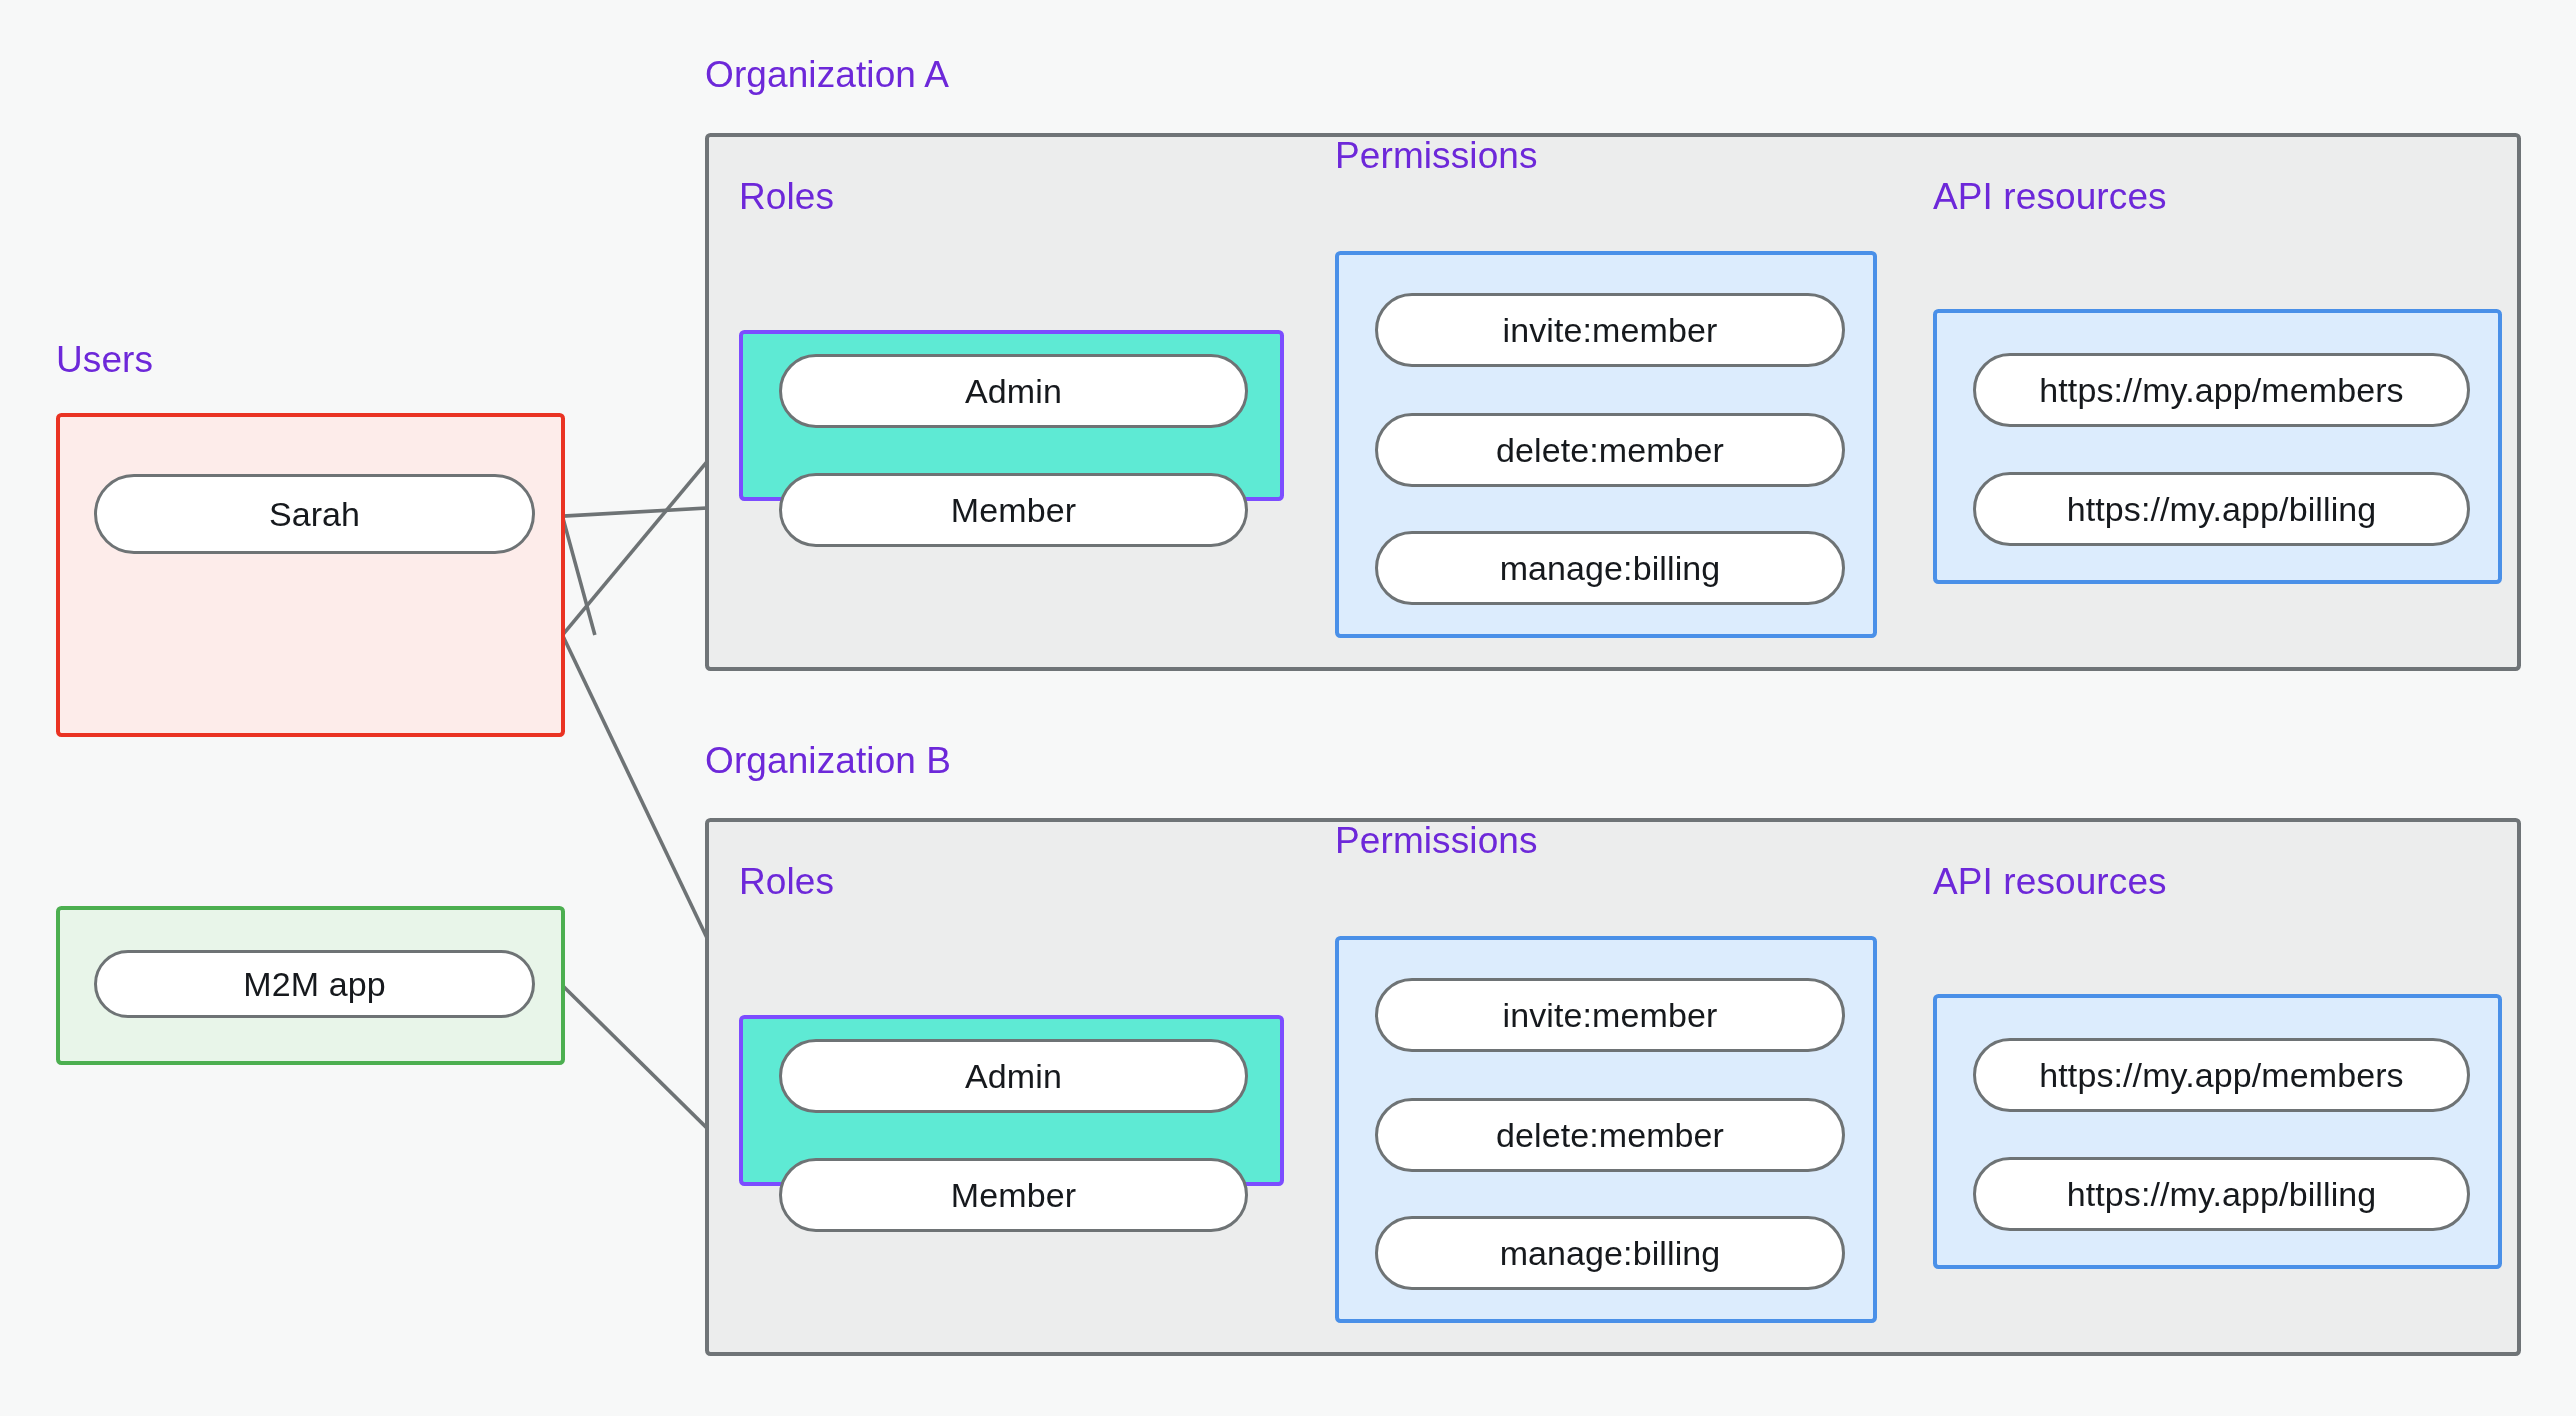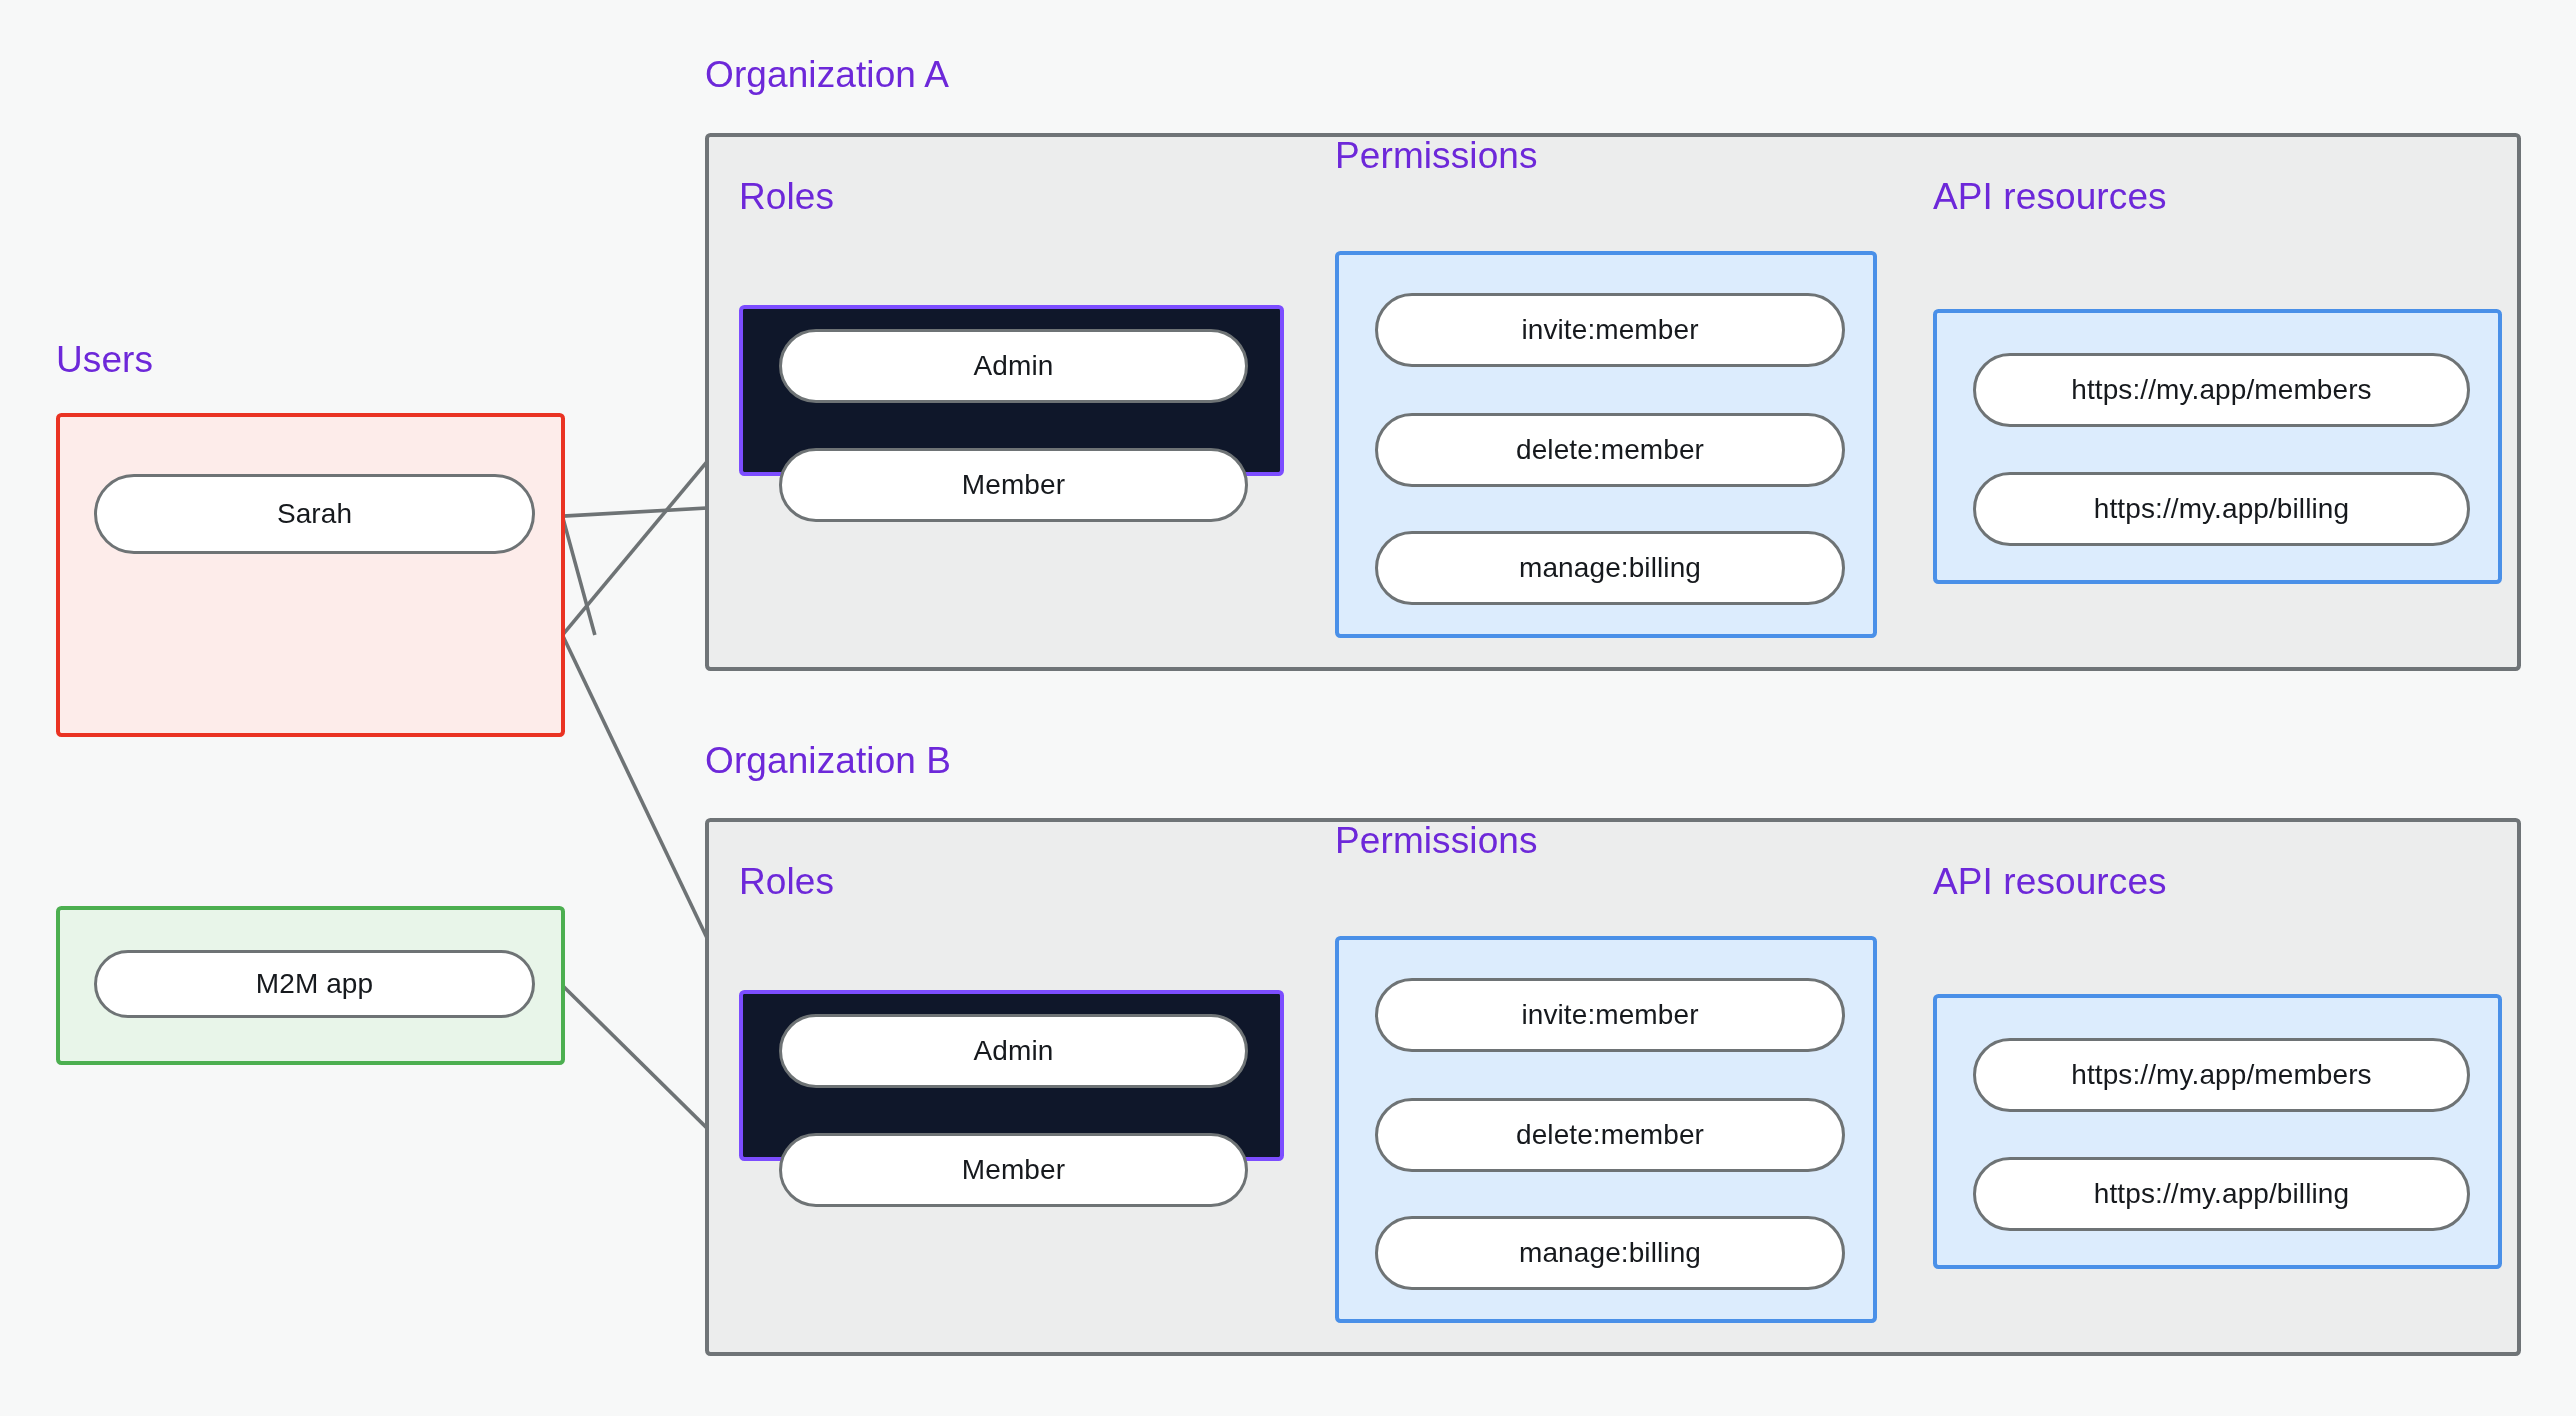--- a/index.html
+++ b/index.html
@@ -36,38 +36,39 @@
   }
   .group.users {
     background: #fdecea;
     border: 4.5px solid #ea3323;
   }
   .group.m2m {
     background: #e8f5e9;
     border: 4.5px solid #4caf50;
   }
   .group.roles {
-    background: #0f172a;
+    background: #5eead4;
     border: 4.5px solid #7c4dff;
+    margin-top: 25px;
   }
   .group.perms, .group.apis {
     background: #dcecfd;
     border: 4.5px solid #4a90e8;
   }
   
   .pill {
     position: absolute;
     box-sizing: border-box;
     background: #ffffff;
     border: 3.6px solid #6e7375;
     border-radius: 900px;
     display: flex;
     align-items: center;
     justify-content: center;
-    font-size: 28px;
+    font-size: 34px;
     color: #16191d;
     white-space: nowrap;
     letter-spacing: 0.1px;
   }
   
   #edges {
     position: absolute;
     left: 0;
     top: 0;
     width: 2576px;

